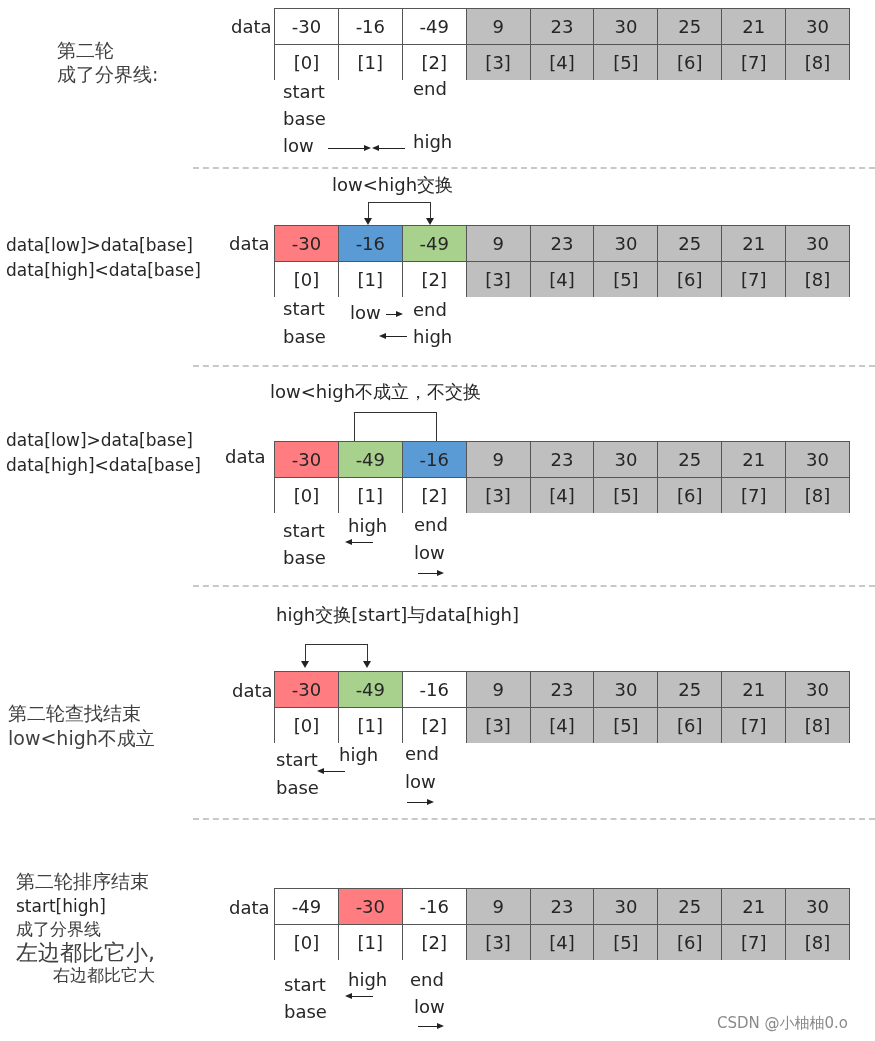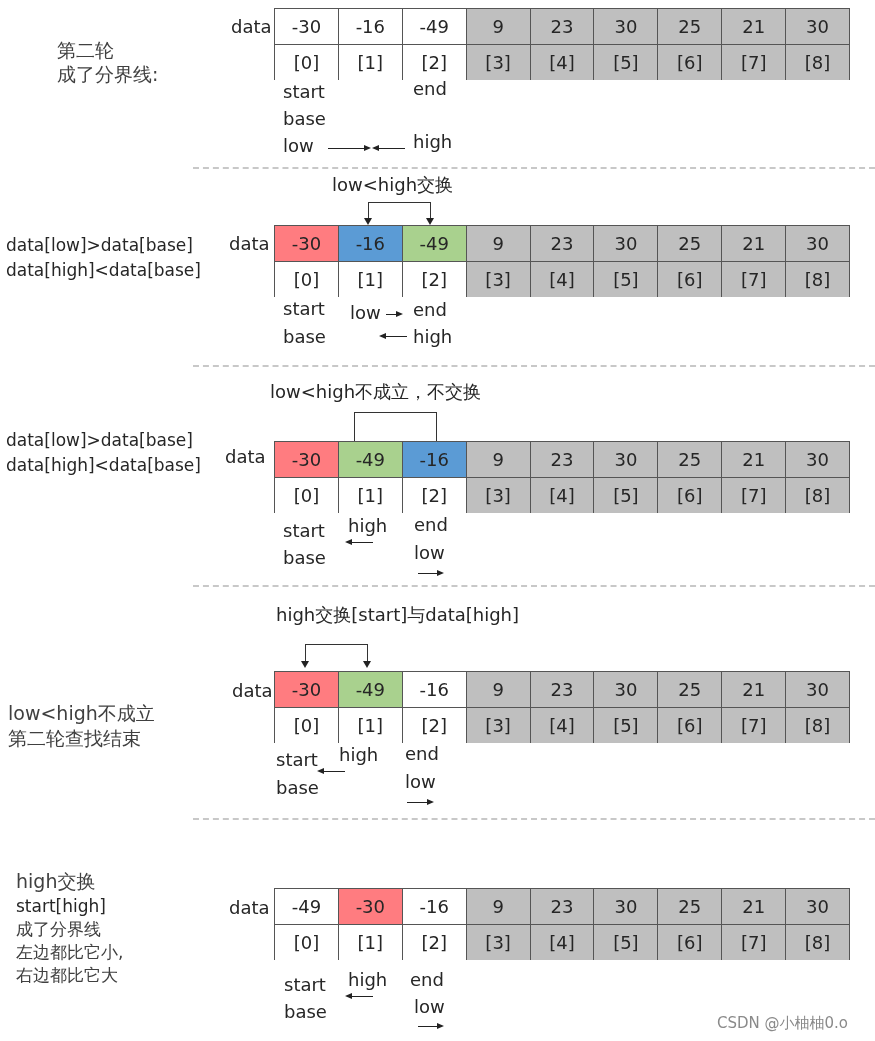--- a/index.html
+++ b/index.html
@@ -156,22 +156,22 @@
 <div class="ah-l" style="left:345px;top:539px;"></div>
 <div class="hline" style="left:351px;top:542px;width:22px;"></div>
 <div class="abs lbl" style="left:414px;top:514px;">end</div>
 <div class="abs lbl" style="left:414px;top:542px;">low</div>
 <div class="hline" style="left:418px;top:573px;width:20px;"></div>
 <div class="ah-r" style="left:437px;top:570px;"></div>
 
 <div class="sep" style="top:585px;"></div>
 
 <div class="abs title" style="left:8px;top:701px;line-height:25px;">
+  <div>第二轮查找结束</div>
   <div>low&lt;high不成立</div>
-  <div>第二轮查找结束</div>
 </div>
 <div class="abs lbl" style="left:276px;top:603px;">high交换[start]与data[high]</div>
 <div class="bracket" style="left:305px;top:644px;width:63px;height:18px;"></div>
 <div class="arrowhead" style="left:301px;top:661px;"></div>
 <div class="arrowhead" style="left:363px;top:661px;"></div>
 <div class="abs datalbl" style="left:232px;top:680px;">data</div>
 <div class="tbl" style="top:671px;">
   <div class="row">
     <div class="cell" style="background:#FF7C80">-30</div>
     <div class="cell" style="background:#A9D18E">-49</div>
@@ -201,25 +201,25 @@
 <div class="ah-l" style="left:317px;top:768px;"></div>
 <div class="hline" style="left:323px;top:771px;width:22px;"></div>
 <div class="abs lbl" style="left:405px;top:743px;">end</div>
 <div class="abs lbl" style="left:405px;top:771px;">low</div>
 <div class="hline" style="left:407px;top:802px;width:20px;"></div>
 <div class="ah-r" style="left:405px;top:799px;margin-left:22px;"></div>
 
 <div class="sep" style="top:818px;"></div>
 
 <div class="abs title" style="left:16px;top:868px;line-height:24px;">
-  <div style="font-size:19px;line-height:27px;">high交换</div>
+  <div style="font-size:19px;line-height:27px;">第二轮排序结束</div>
   <div class="cond" style="line-height:23px;">start[high]</div>
   <div style="font-size:17px;line-height:23px;">成了分界线</div>
-  <div style="font-size:17px;line-height:23px;">左边都比它小,</div>
-  <div style="font-size:17px;line-height:23px;">右边都比它大</div>
+  <div style="font-size:22px;line-height:23px;">左边都比它小,</div>
+  <div style="font-size:17px;line-height:23px;text-align:right;">右边都比它大</div>
 </div>
 <div class="abs datalbl" style="left:229px;top:897px;">data</div>
 <div class="tbl" style="top:888px;">
   <div class="row">
     <div class="cell" style="background:#fff">-49</div>
     <div class="cell" style="background:#FF7C80">-30</div>
     <div class="cell" style="background:#fff">-16</div>
     <div class="cell" style="background:#BFBFBF">9</div>
     <div class="cell" style="background:#BFBFBF">23</div>
     <div class="cell" style="background:#BFBFBF">30</div>

